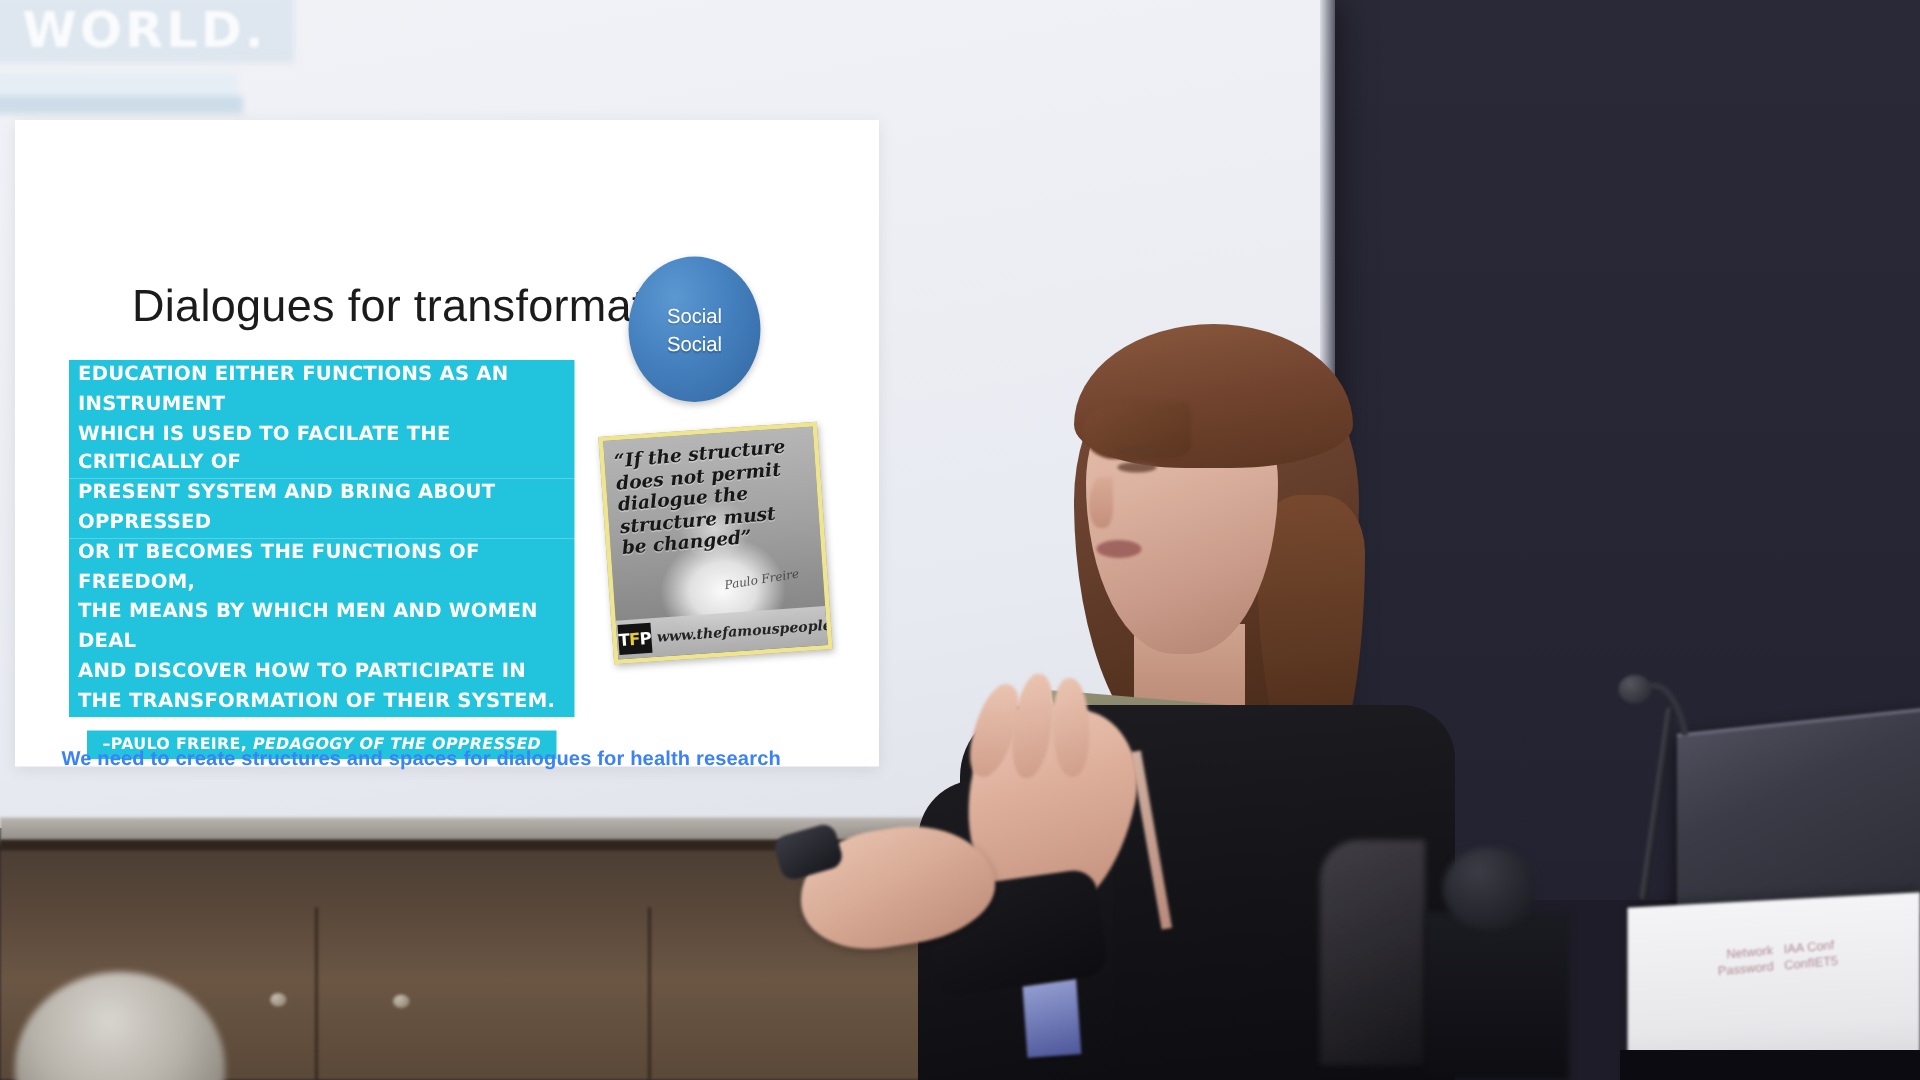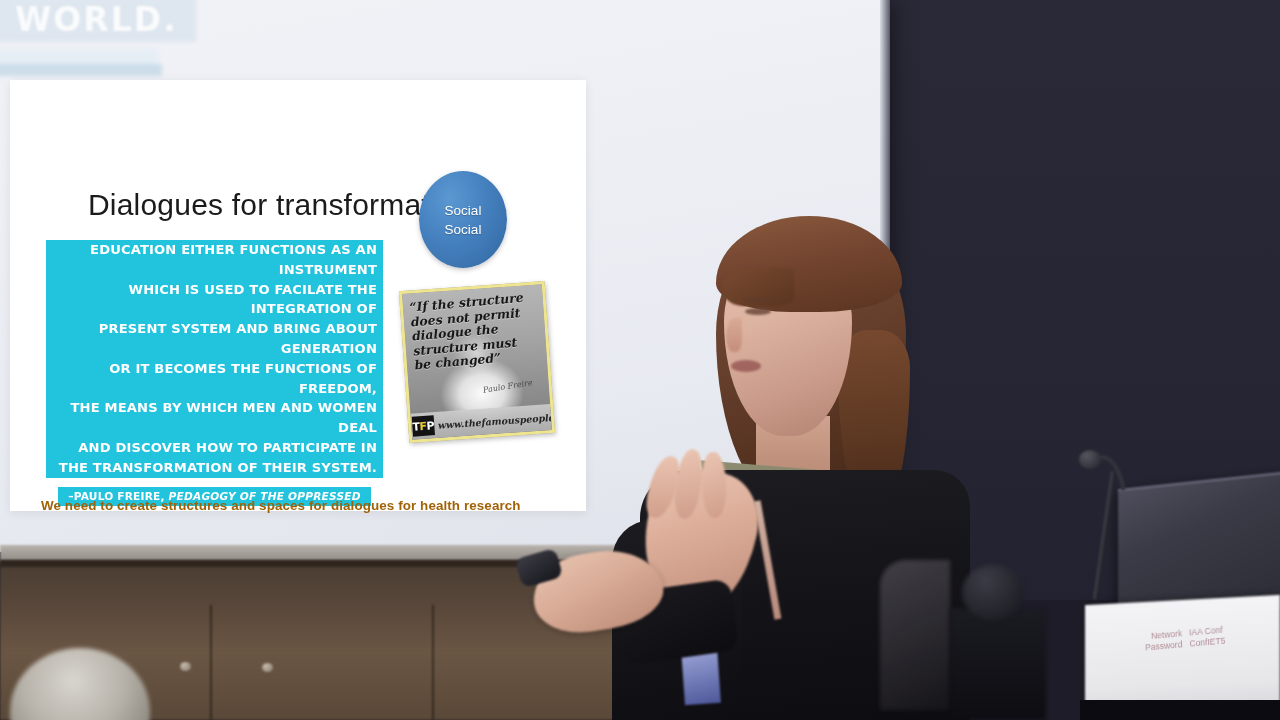--- a/index.html
+++ b/index.html
@@ -40,21 +40,21 @@
     background:radial-gradient(ellipse at 35% 28%,#5b97d0 0%,#4682c0 42%,#3a72ae 75%,#35699f 100%);
     box-shadow:0 2px 5px rgba(0,0,0,.22);
     display:flex;flex-direction:column;align-items:center;justify-content:center;}
   .sj-bubble span{color:#fff;font-size:13.5px;line-height:19px;text-align:center;
     text-shadow:0 1px 1px rgba(0,0,0,.25);}
 
   
   .quote-wrap{position:absolute;left:36px;top:160px;width:337px;}
   .qline{display:block;background:#22c3dd;color:#fff;font-weight:bold;
     font-family:"DejaVu Sans",sans-serif;font-size:13.1px;line-height:19.8px;
-    letter-spacing:.15px;text-align:right;padding:0 6px;box-sizing:border-box;}
+    letter-spacing:.15px;text-align:left;padding:0 6px;box-sizing:border-box;}
   .qline.fullrow{width:100%;}
   .attrib{display:inline-block;margin-top:9px;background:#22c3dd;color:#fff;font-weight:bold;
     font-family:"DejaVu Sans",sans-serif;font-size:10.6px;line-height:17px;padding:1px 10px;
     letter-spacing:.2px;}
   .attrib i{font-style:italic;}
   .attrib-row{text-align:center;width:337px;}
 
   
   .photo-card{position:absolute;left:394px;top:206px;width:140px;height:146px;
     transform:rotate(-4deg);border:3px solid #efe58e;background:#9a9a9a;overflow:hidden;
@@ -73,21 +73,21 @@
     background:linear-gradient(180deg,rgba(205,205,205,.9),rgba(175,175,175,.95));
     display:flex;align-items:center;}
   .tfp-logo{width:30px;height:20px;background:#131313;color:#fff;font-weight:bold;font-size:11px;
     display:flex;align-items:center;justify-content:center;letter-spacing:-.5px;margin-left:1px;
     font-family:"DejaVu Sans",sans-serif;}
   .tfp-logo b{color:#e8c93a;}
   .photo-url{font-family:"DejaVu Serif",serif;font-style:italic;font-weight:bold;font-size:9.4px;
     color:#242424;margin-left:4px;white-space:nowrap;}
 
   .red-line{position:absolute;left:31px;top:418px;font-size:13.4px;font-weight:bold;
-    color:#a16207;font-family:"Liberation Sans",sans-serif;letter-spacing:.1px;}
+    color:#3b82f6;font-family:"Liberation Sans",sans-serif;letter-spacing:.1px;}
 
   
   .wood-top{position:absolute;left:0;top:545px;width:700px;height:18px;
     background:linear-gradient(180deg,#b9b3ad,#8d8781);}
   .wood-body{position:absolute;left:0;top:560px;width:700px;height:160px;
     background:linear-gradient(180deg,#4a3d33 0%,#574639 26%,#6b5644 58%,#5a4838 100%);}
   .wood-seam{position:absolute;top:605px;width:2px;height:115px;background:rgba(20,14,9,.55);}
   .wood-knob{position:absolute;width:11px;height:9px;border-radius:50%;
     background:radial-gradient(circle at 35% 30%,#d6cdc0,#8e8173);opacity:.85;}
   .wood-rail{position:absolute;left:0;top:560px;width:700px;height:7px;background:rgba(30,22,16,.6);}
@@ -206,22 +206,22 @@
 
     <div class="slide-title">Dialogues for transformation</div>
 
     <div class="sj-bubble">
       <span>Social</span>
       <span>Social</span>
     </div>
 
     <div class="quote-wrap">
       <span class="qline fullrow">EDUCATION EITHER FUNCTIONS AS AN INSTRUMENT</span>
-      <span class="qline fullrow">WHICH IS USED TO FACILATE THE INTEGRATION OF</span>
-      <span class="qline fullrow">PRESENT SYSTEM AND BRING ABOUT GENERATION</span>
+      <span class="qline fullrow">WHICH IS USED TO FACILATE THE CRITICALLY OF</span>
+      <span class="qline fullrow">PRESENT SYSTEM AND BRING ABOUT OPPRESSED</span>
       <span class="qline fullrow">OR IT BECOMES THE FUNCTIONS OF FREEDOM,</span>
       <span class="qline fullrow">THE MEANS BY WHICH MEN AND WOMEN DEAL</span>
       <span class="qline fullrow">AND DISCOVER HOW TO PARTICIPATE IN</span>
       <span class="qline fullrow">THE TRANSFORMATION OF THEIR SYSTEM.</span>
       <div class="attrib-row">
         <span class="attrib"><span>–PAULO FREIRE, </span><i>PEDAGOGY OF THE OPPRESSED</i></span>
       </div>
     </div>
 
     <div class="photo-card">

